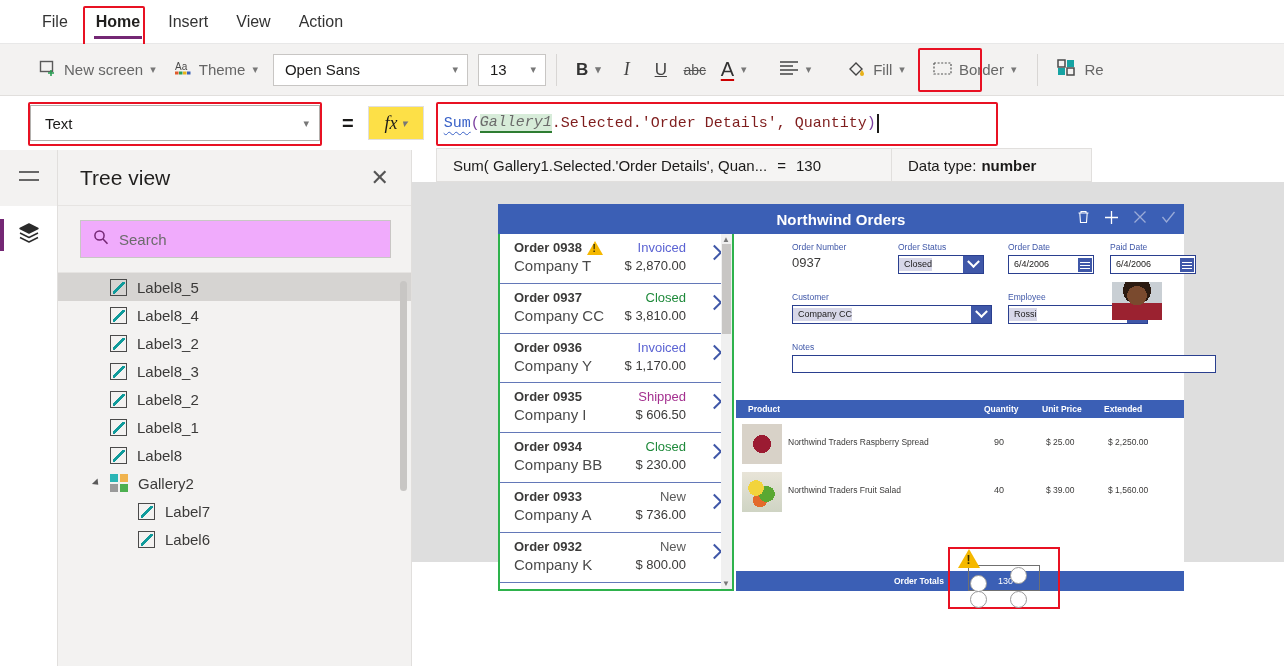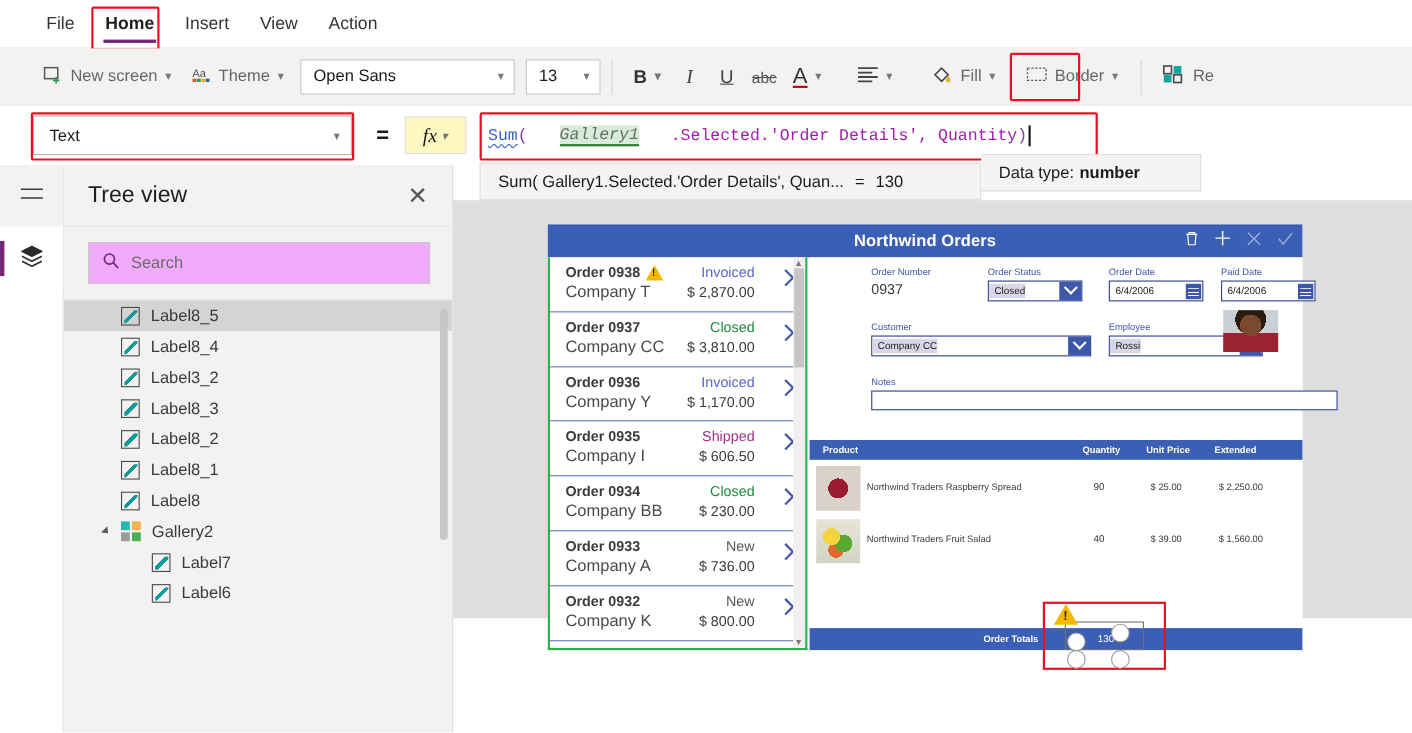--- a/index.html
+++ b/index.html
@@ -64,49 +64,49 @@
     background: #fff; display: flex; align-items: center; padding-left: 30px;
   }
   .prop-select {
     width: 290px; height: 36px; background: #fff; border: 1px solid #b3b0ad;
     display: flex; align-items: center; justify-content: space-between;
     padding: 0 10px 0 14px; font-size: 15px; color: #1b1a19;
   }
   #rb-prop { left: 28px; top: 102px; width: 294px; height: 44px; }
   .eq { font-size: 20px; font-weight: bold; color: #1b1a19; margin: 0 14px 0 22px; }
   .fx-box {
-    width: 56px; height: 34px; background: #fef9c3; border: 1px solid #e1dfdd;
+    width: 56px; height: 34px; background: #fde047; border: 1px solid #e1dfdd;
     display: flex; align-items: center; justify-content: center; gap: 4px;
     font-style: italic; font-family: "Liberation Serif", serif; font-size: 18px;
     color: #1b1a19;
   }
   .formula-field {
     margin-left: 12px; width: 560px; height: 36px; background: #fff;
     display: flex; align-items: center; padding-left: 8px;
     font-family: "Liberation Mono", monospace; font-size: 15px;
   }
   #rb-formula { left: 436px; top: 102px; width: 562px; height: 44px; }
   .tok-fn { color: #3a62c8; text-decoration: underline wavy #3a62c8 1px;
             text-underline-offset: 4px; }
   .tok-paren { color: #7b3fa0; }
   .tok-ctrl { font-style: italic; color: #6b6b6b; background: #d7ecd9;
               border-bottom: 2px solid #2e7d32; }
-  .tok-plain { color: #a21caf; padding-left: 29px; }
+  .tok-plain { color: #7f1d1d; }
   .caret { display: inline-block; width: 2px; height: 19px;
            background: #1b1a19; margin-left: 1px; vertical-align: -4px; }
 
   
   .resbar {
     position: absolute; left: 436px; top: 148px; width: 456px; height: 34px;
     background: #f5f4f3; border: 1px solid #e1dfdd;
     display: flex; align-items: center; padding-left: 16px;
     font-size: 15px; color: #1b1a19; gap: 10px; white-space: nowrap;
   }
   .resbar2 {
-    position: absolute; left: 892px; top: 140px; width: 200px; height: 34px;
+    position: absolute; left: 892px; top: 148px; width: 200px; height: 34px;
     background: #f5f4f3; border: 1px solid #e1dfdd; border-left: none;
     display: flex; align-items: center; padding-left: 16px;
     font-size: 15px; color: #1b1a19; gap: 5px;
   }
 
   
   .rail {
     position: absolute; left: 0; top: 150px; width: 58px; height: 516px;
     background: #fff; border-right: 1px solid #e1dfdd;
   }

